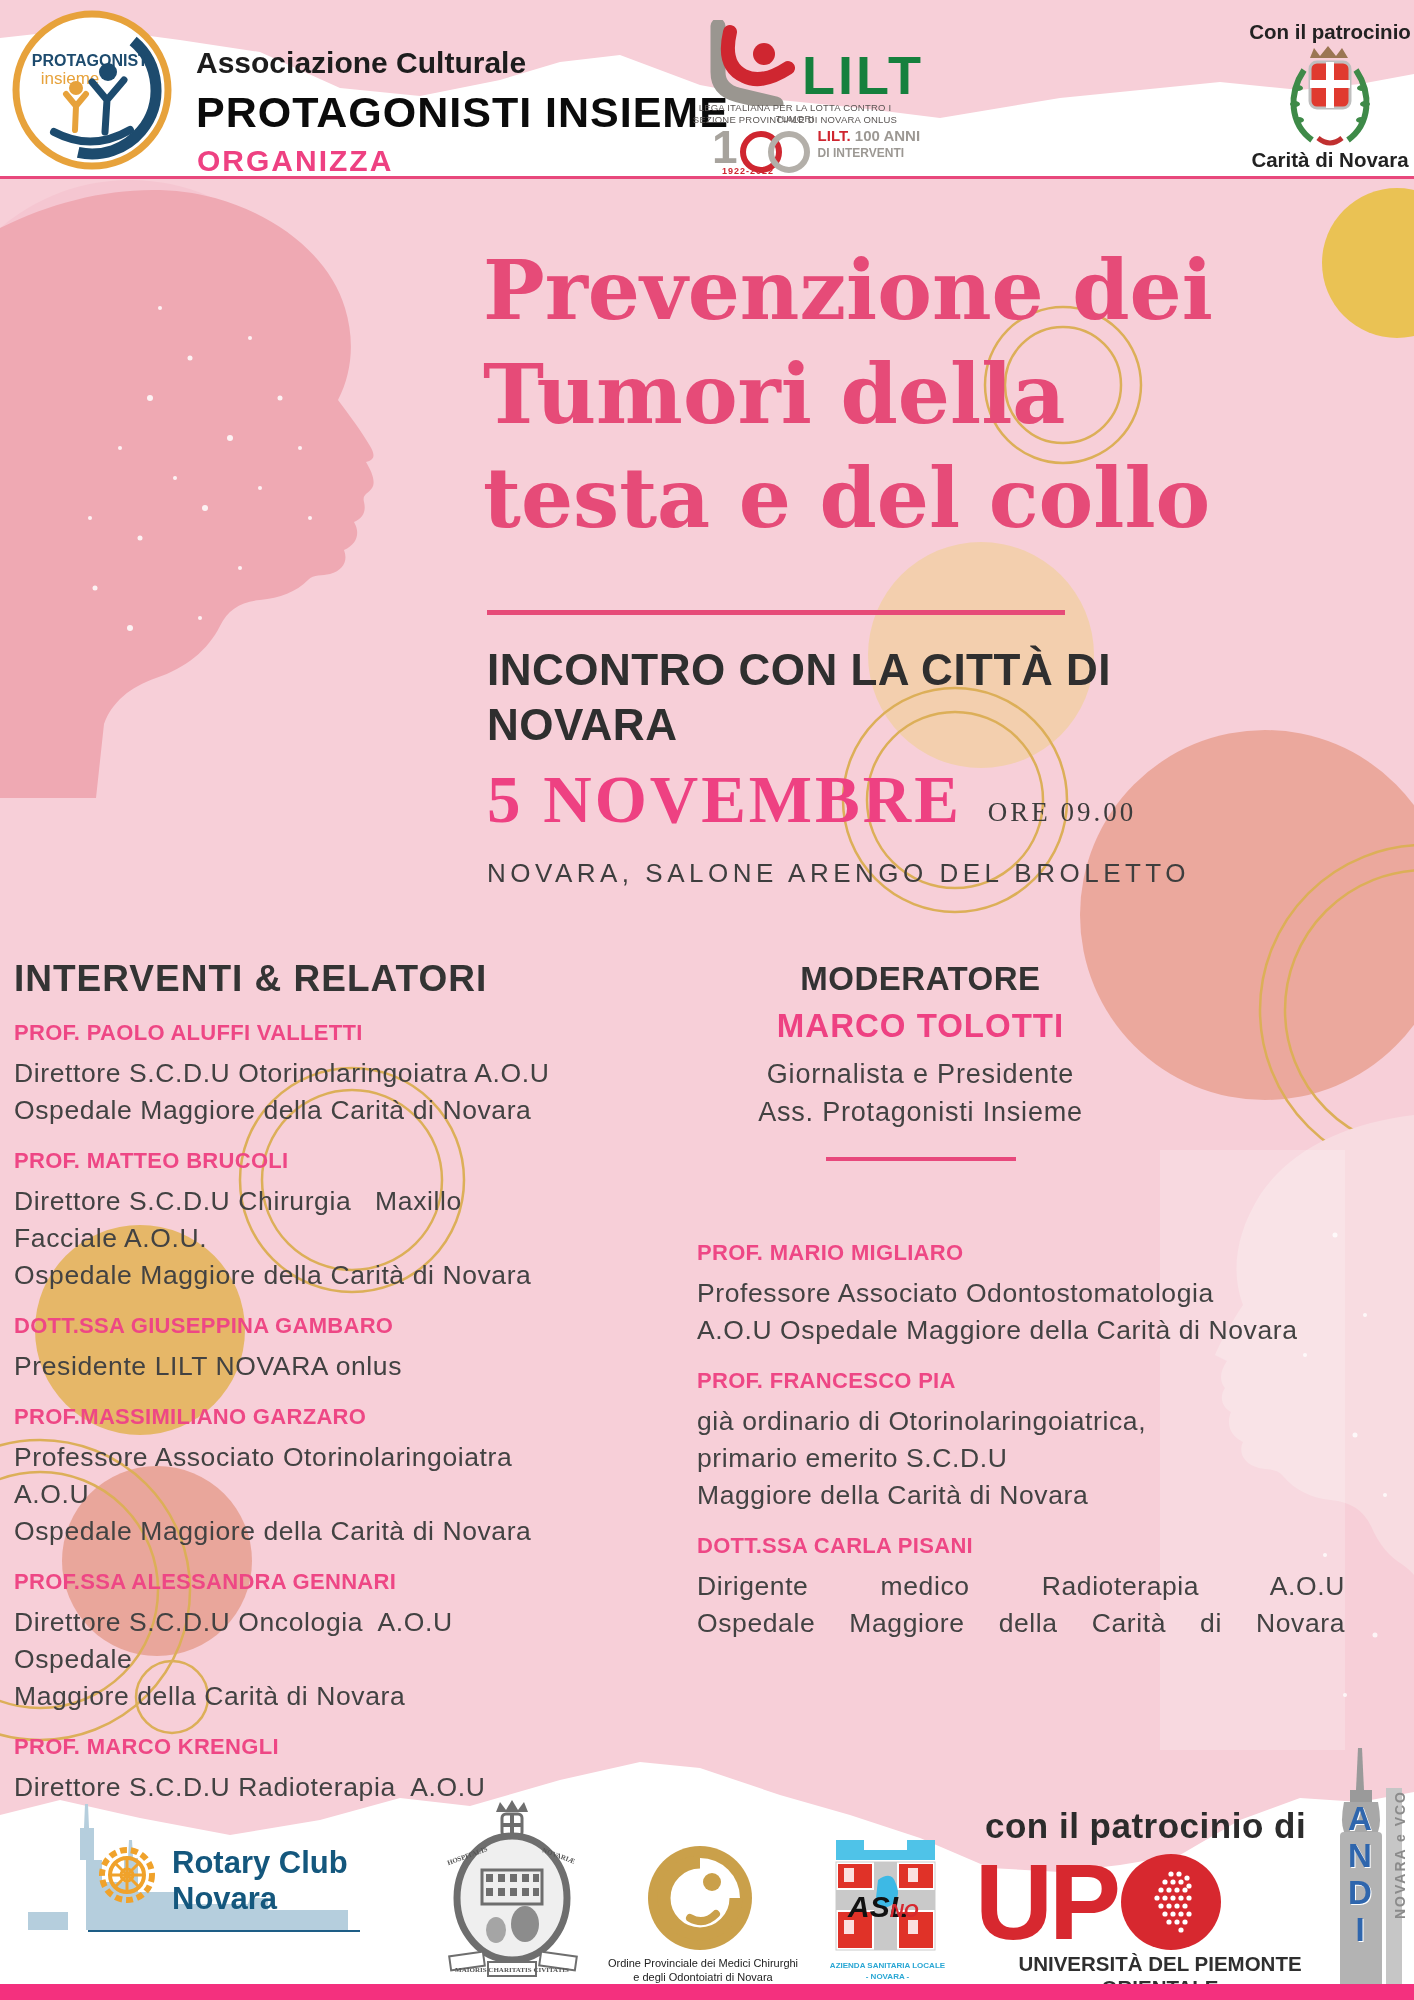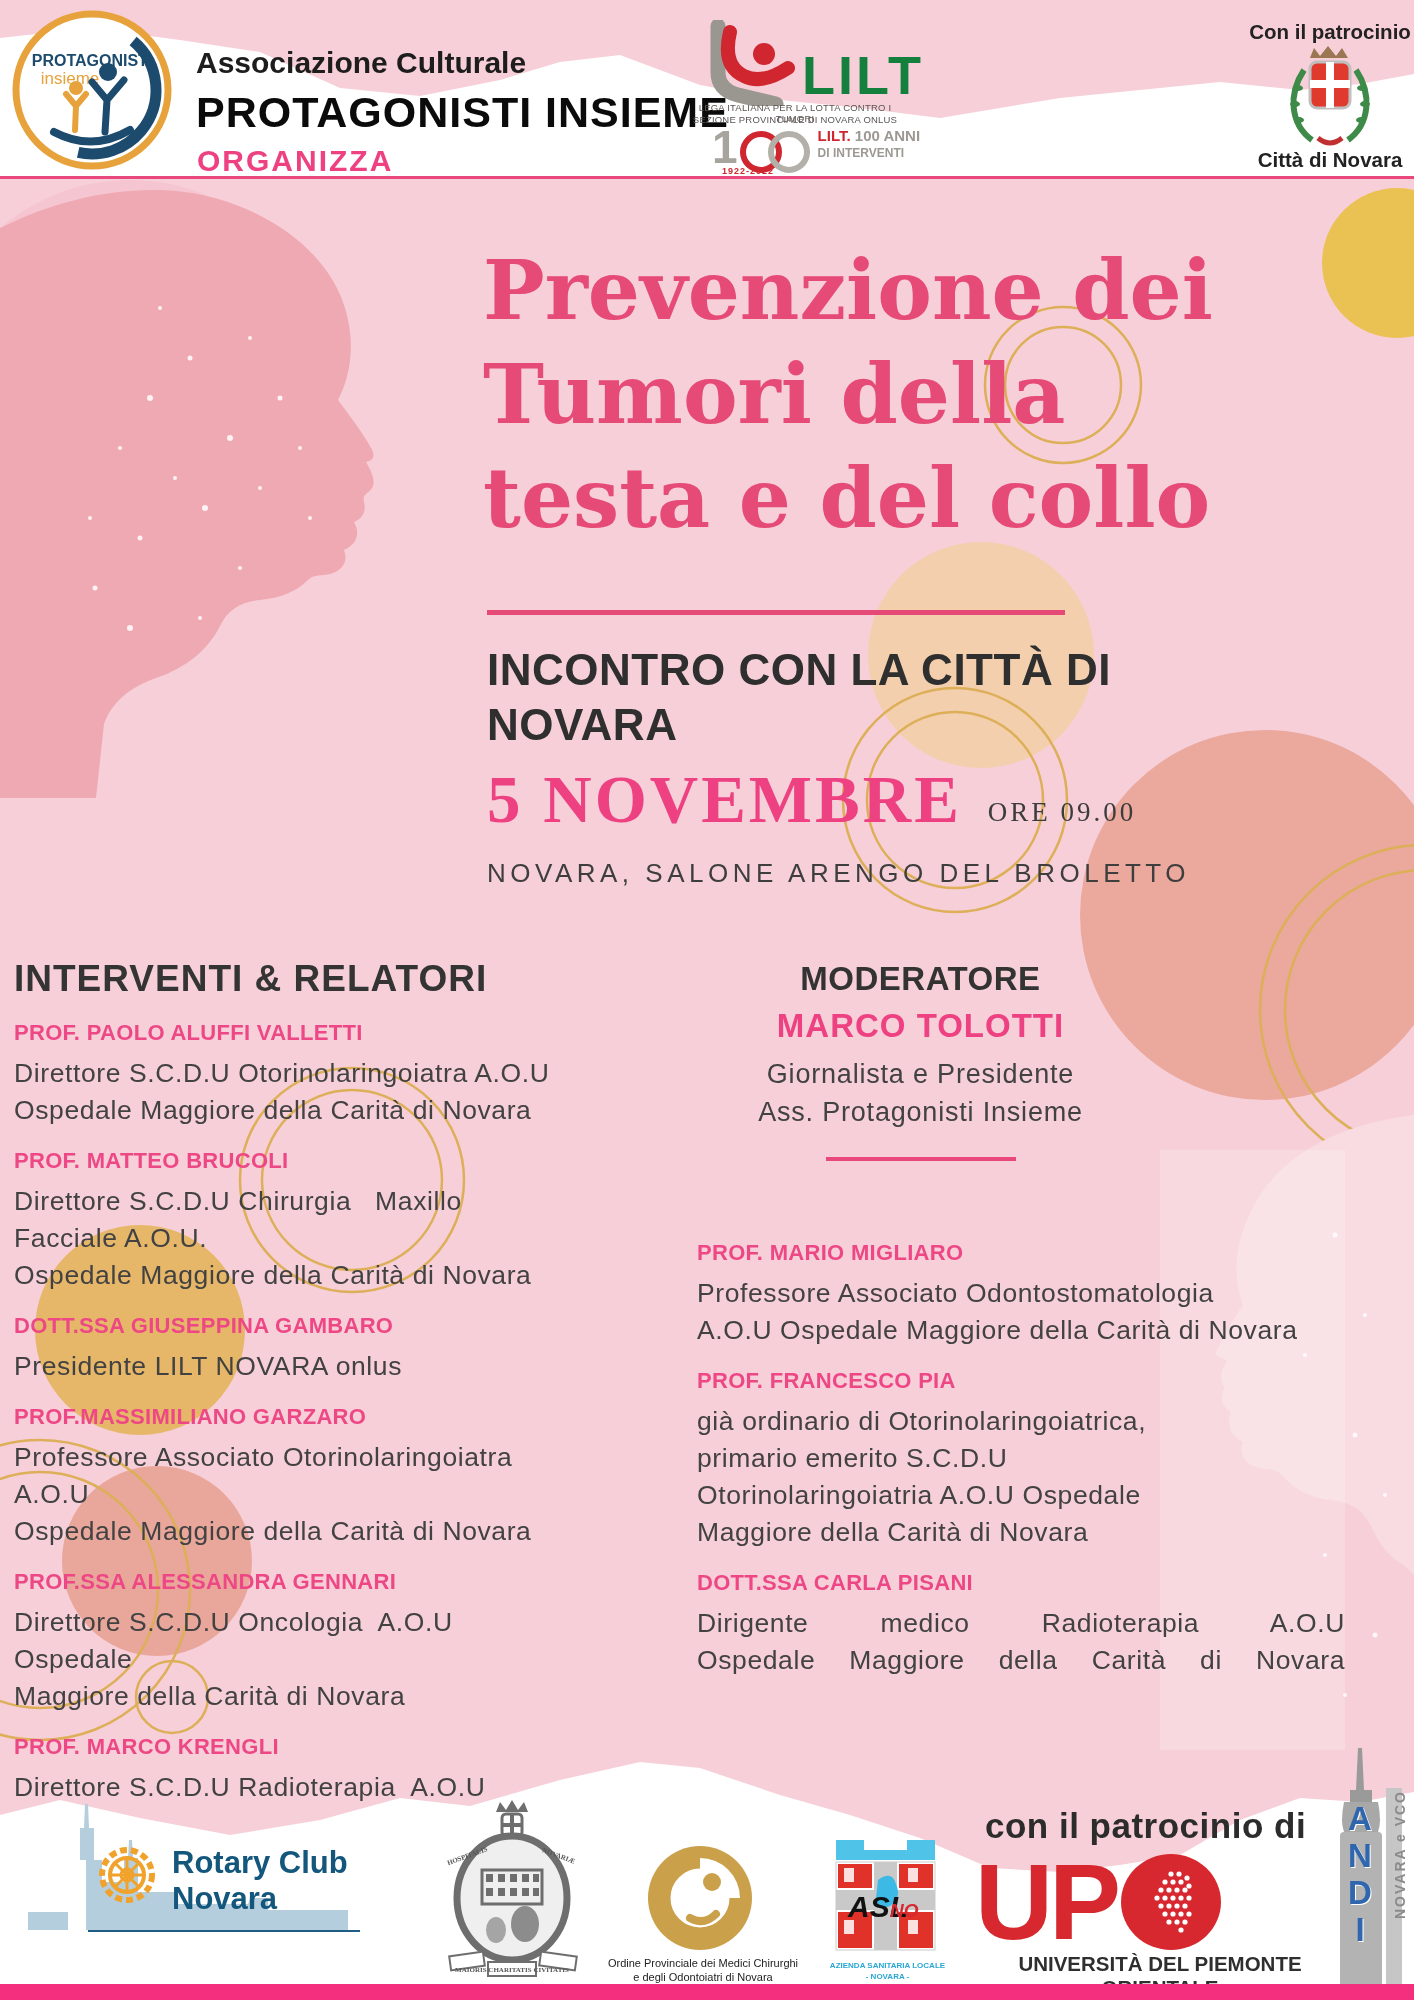--- a/index.html
+++ b/index.html
@@ -191,21 +191,21 @@
     <path d="M22,26 C6,50 8,80 30,96" stroke="#3e8a48" stroke-width="6" fill="none"></path>
     <path d="M74,26 C90,50 88,80 66,96" stroke="#3e8a48" stroke-width="6" fill="none"></path>
     <ellipse cx="16" cy="44" rx="5" ry="3" fill="#3e8a48"></ellipse>
       <ellipse cx="13" cy="60" rx="5" ry="3" fill="#3e8a48"></ellipse>
     <ellipse cx="17" cy="76" rx="5" ry="3" fill="#3e8a48"></ellipse>
       <ellipse cx="80" cy="44" rx="5" ry="3" fill="#3e8a48"></ellipse>
     <ellipse cx="83" cy="60" rx="5" ry="3" fill="#3e8a48"></ellipse>
       <ellipse cx="79" cy="76" rx="5" ry="3" fill="#3e8a48"></ellipse>
     <path d="M36,94 q12,10 24,0" stroke="#c03030" stroke-width="5" fill="none"></path>
   </svg>
-  <div class="abs patro-city">Città di Novara</div>
+  <div class="abs patro-city">Carità di Novara</div>
 
   <div class="abs title">
     <div>Prevenzione dei</div>
     <div>Tumori della</div>
     <div>testa e del collo</div>
   </div>
   <div class="abs title-underline"></div>
   <div class="abs subtitle">
     <div>INCONTRO CON LA CITTÀ DI</div>
     <div>NOVARA</div>
@@ -278,21 +278,20 @@
       <div class="sp-role">
         <div>Professore Associato Odontostomatologia</div>
         <div>A.O.U Ospedale Maggiore della Carità di Novara</div>
       </div>
     </div>
     <div class="sp">
       <div class="sp-name">PROF. FRANCESCO PIA</div>
       <div class="sp-role">
         <div>già ordinario di Otorinolaringoiatrica,</div>
         <div>primario emerito S.C.D.U</div>
-        <div>Otorinolaringoiatria A.O.U Ospedale</div>
         <div>Maggiore della Carità di Novara</div>
       </div>
     </div>
     <div class="sp">
       <div class="sp-name">DOTT.SSA CARLA PISANI</div>
       <div class="sp-role">
         <div class="just">Dirigente medico Radioterapia A.O.U</div>
         <div class="just">Ospedale Maggiore della Carità di Novara</div>
       </div>
     </div>

